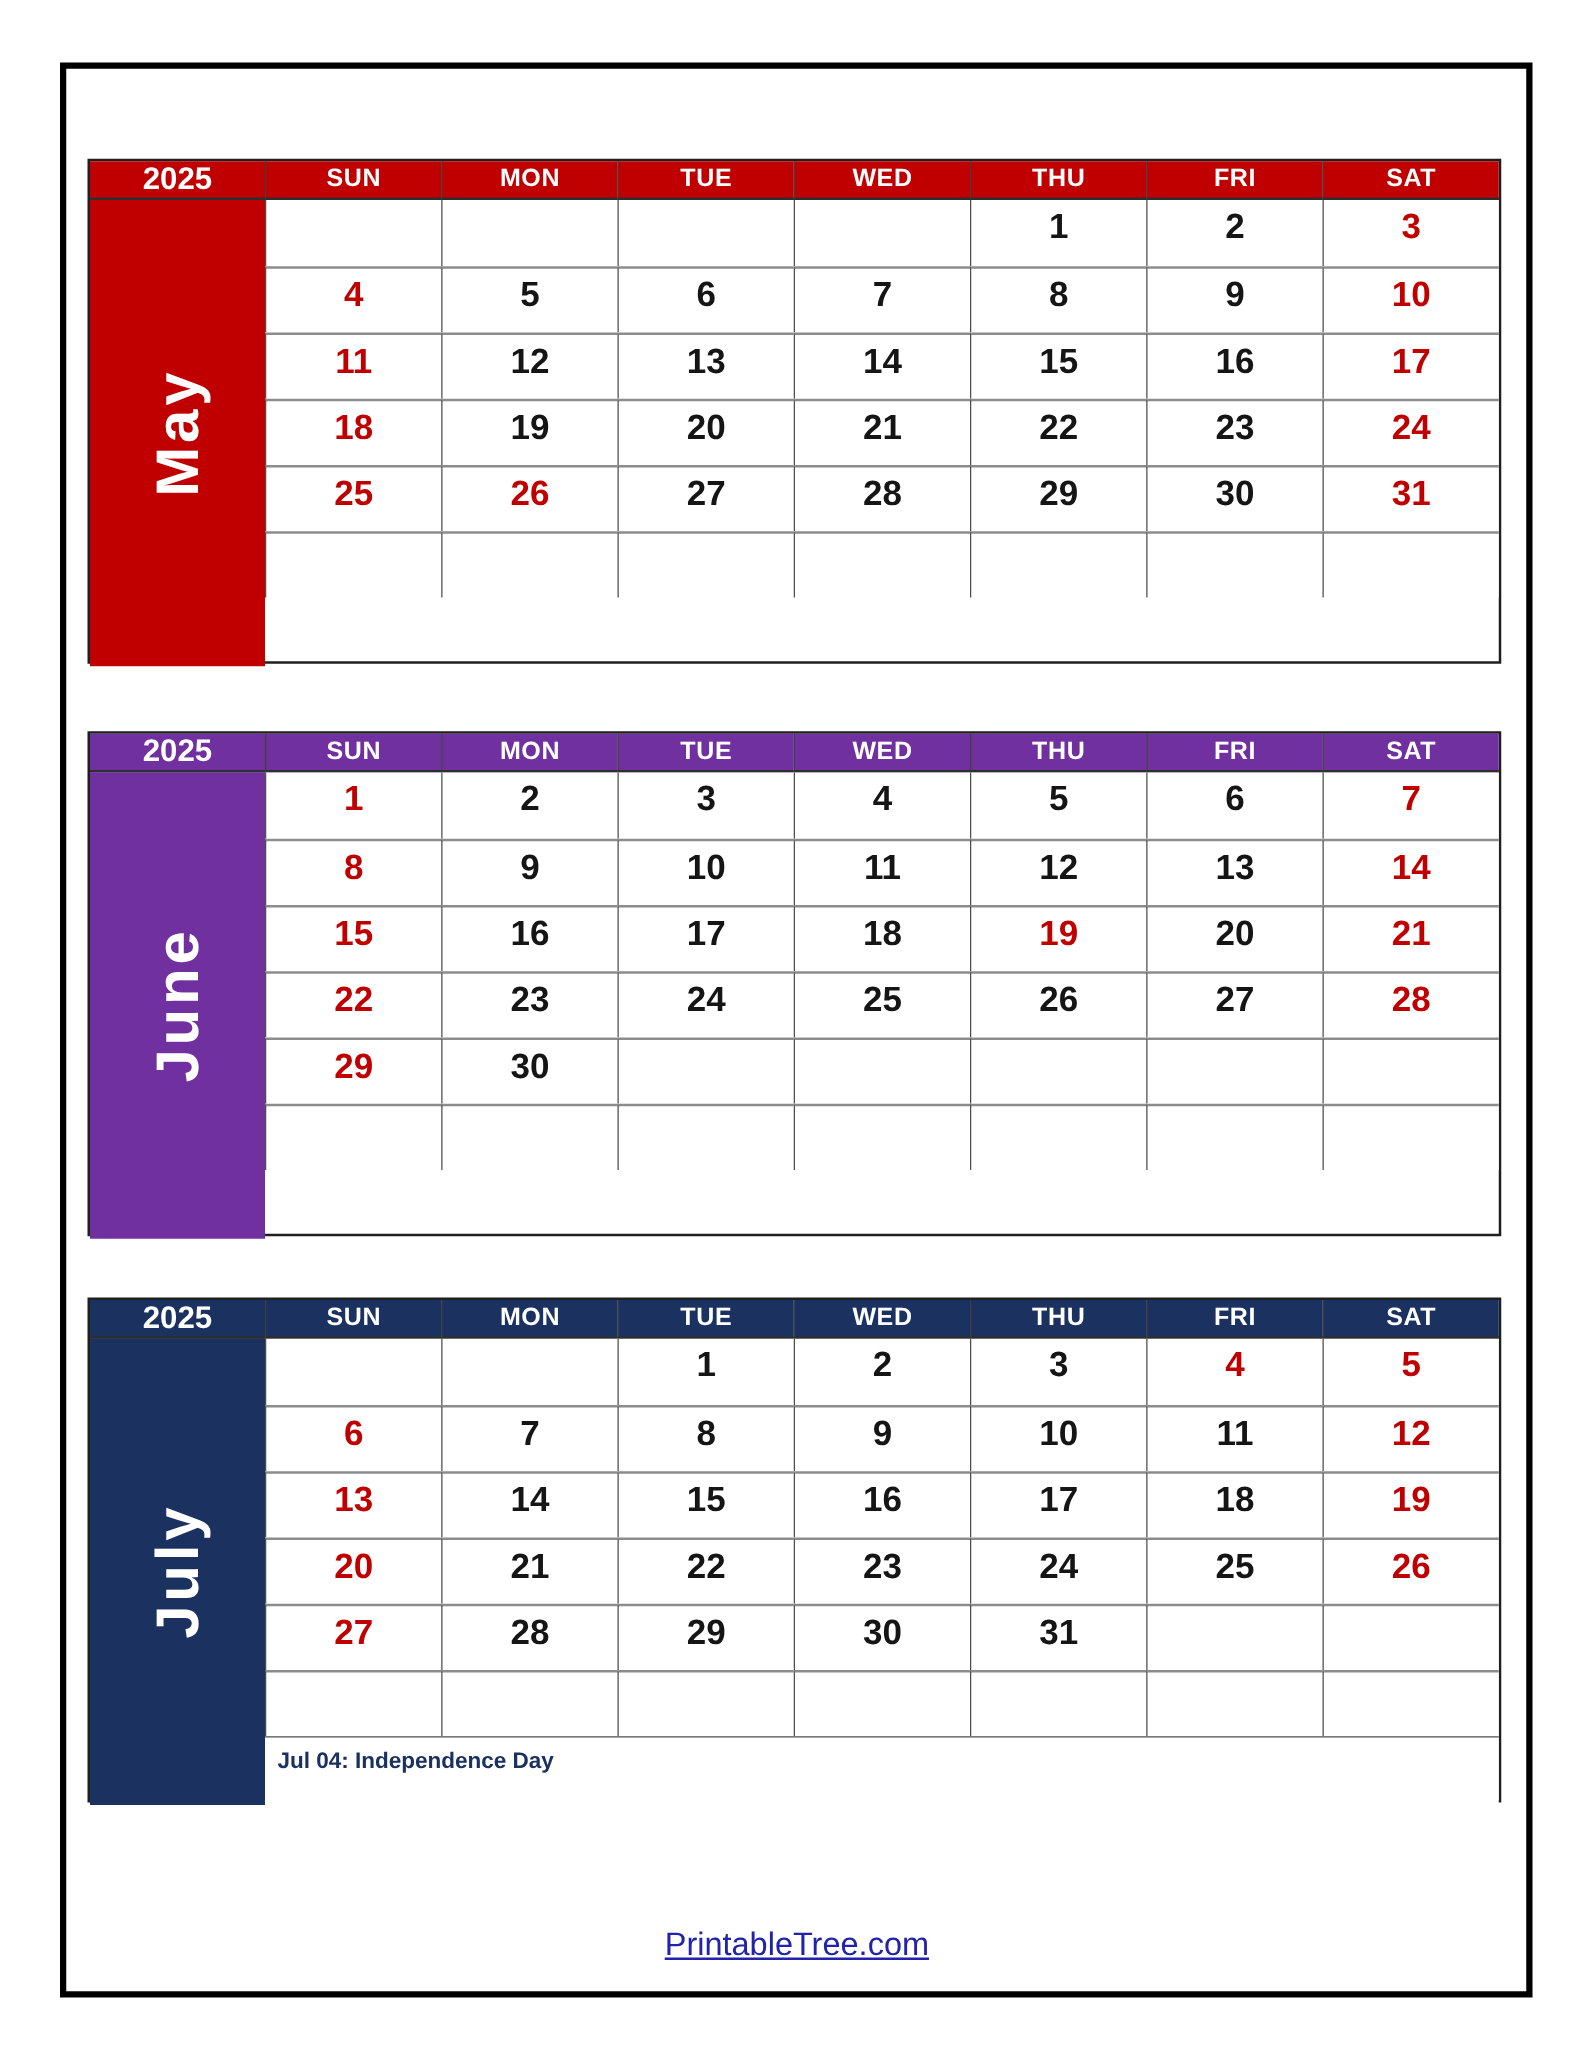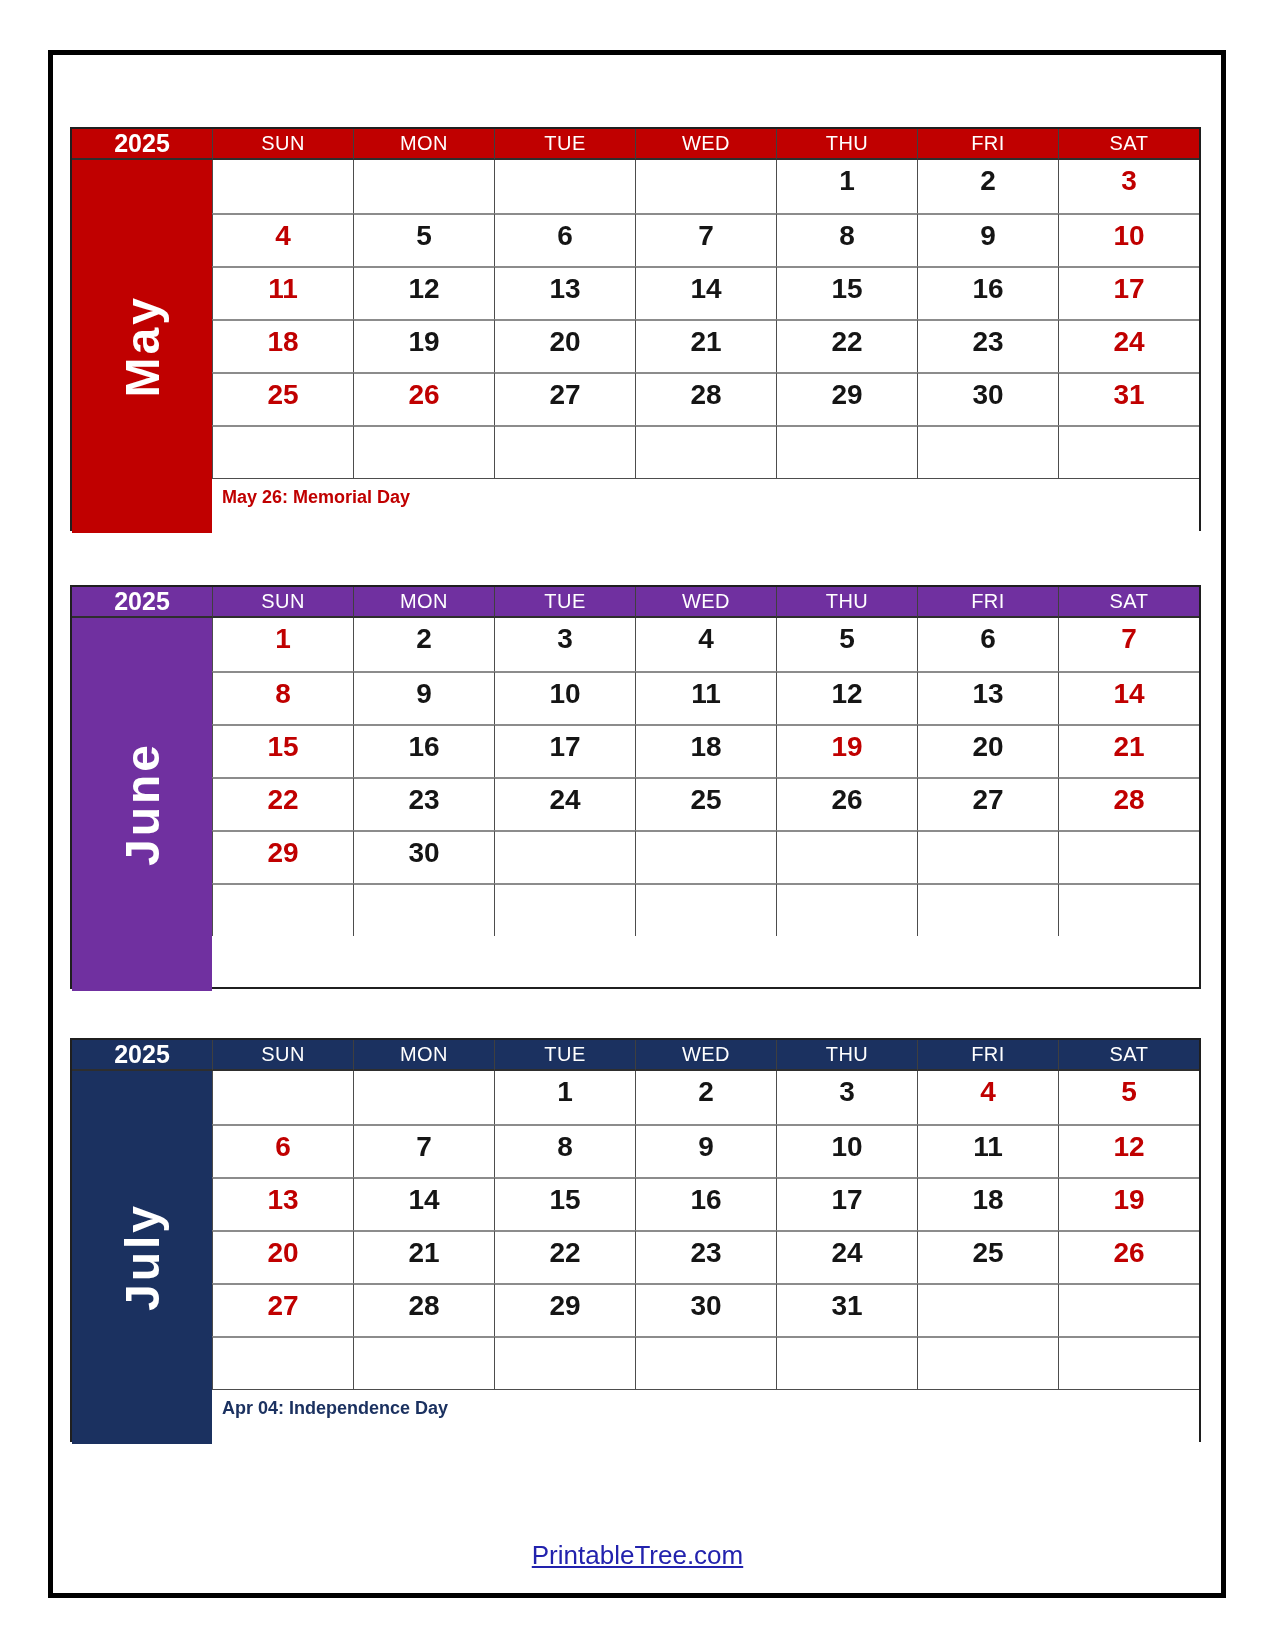--- a/index.html
+++ b/index.html
@@ -23,21 +23,21 @@
   }
   .cal > div{box-sizing:border-box;}
   .year-cell{
     grid-column:1;grid-row:1;
     display:flex;align-items:center;justify-content:center;
     color:#ffffff;font-weight:bold;font-size:25px;
     border-bottom:2px solid #2e2e2e;
   }
   .head-cell{
     display:flex;align-items:center;justify-content:center;
-    color:#ffffff;font-weight:normal;font-size:20px;letter-spacing:0.5px;
+    color:#ffffff;font-weight:bold;font-size:20px;letter-spacing:0.5px;
     border-left:1px solid #3f3f3f;
     border-bottom:2px solid #2e2e2e;
   }
   .month-cell{
     grid-column:1;grid-row:2 / span 7;
     display:flex;align-items:center;justify-content:center;
   }
   .month-cell span{
     writing-mode:vertical-rl;
     transform:rotate(180deg);
@@ -122,21 +122,20 @@
       <div class="date-cell" style="grid-area: 6 / 6;">29</div>
       <div class="date-cell" style="grid-area: 6 / 7;">30</div>
       <div class="date-cell red" style="grid-area: 6 / 8;">31</div>
       <div class="date-cell" style="grid-area: 7 / 2;"></div>
       <div class="date-cell" style="grid-area: 7 / 3;"></div>
       <div class="date-cell" style="grid-area: 7 / 4;"></div>
       <div class="date-cell" style="grid-area: 7 / 5;"></div>
       <div class="date-cell" style="grid-area: 7 / 6;"></div>
       <div class="date-cell" style="grid-area: 7 / 7;"></div>
       <div class="date-cell" style="grid-area: 7 / 8;"></div>
-      <div class="note-cell" style="color: rgb(192, 0, 0);">May 26: Memorial Day</div>
     </div>
     <div class="cal" style="top: 585px;">
       <div class="year-cell" style="background: rgb(112, 48, 160);">2025</div>
       <div class="head-cell" style="background: rgb(112, 48, 160); grid-area: 1 / 2;">SUN</div>
       <div class="head-cell" style="background: rgb(112, 48, 160); grid-area: 1 / 3;">MON</div>
       <div class="head-cell" style="background: rgb(112, 48, 160); grid-area: 1 / 4;">TUE</div>
       <div class="head-cell" style="background: rgb(112, 48, 160); grid-area: 1 / 5;">WED</div>
       <div class="head-cell" style="background: rgb(112, 48, 160); grid-area: 1 / 6;">THU</div>
       <div class="head-cell" style="background: rgb(112, 48, 160); grid-area: 1 / 7;">FRI</div>
       <div class="head-cell" style="background: rgb(112, 48, 160); grid-area: 1 / 8;">SAT</div>
@@ -233,19 +232,19 @@
       <div class="date-cell" style="grid-area: 6 / 6;">31</div>
       <div class="date-cell" style="grid-area: 6 / 7;"></div>
       <div class="date-cell" style="grid-area: 6 / 8;"></div>
       <div class="date-cell" style="grid-area: 7 / 2;"></div>
       <div class="date-cell" style="grid-area: 7 / 3;"></div>
       <div class="date-cell" style="grid-area: 7 / 4;"></div>
       <div class="date-cell" style="grid-area: 7 / 5;"></div>
       <div class="date-cell" style="grid-area: 7 / 6;"></div>
       <div class="date-cell" style="grid-area: 7 / 7;"></div>
       <div class="date-cell" style="grid-area: 7 / 8;"></div>
-      <div class="note-cell" style="color: rgb(27, 49, 96);">Apr 04: Independence Day</div>
+      <div class="note-cell" style="color: rgb(27, 49, 96);">Jul 04: Independence Day</div>
     </div>
   </div>
 
 <div class="footer">
   <a style="color: rgb(34, 34, 173);">PrintableTree.com</a>
 </div>
 
 </body></html>

